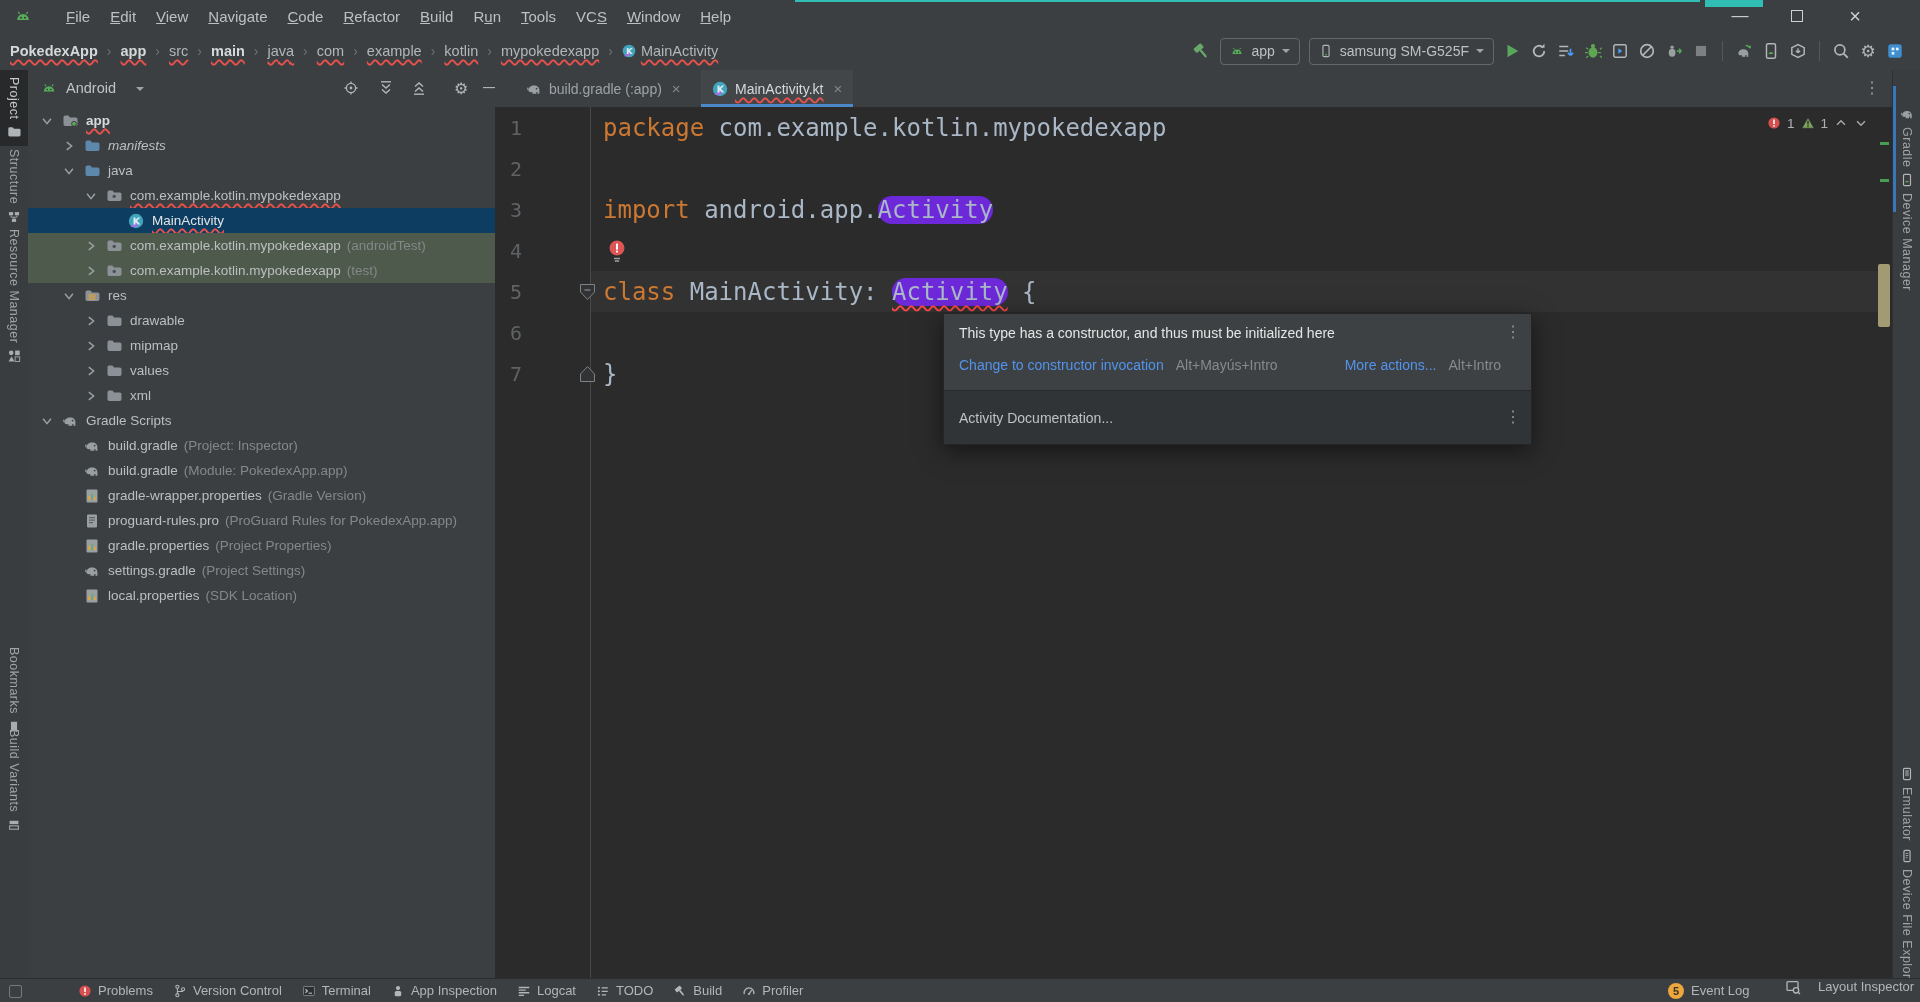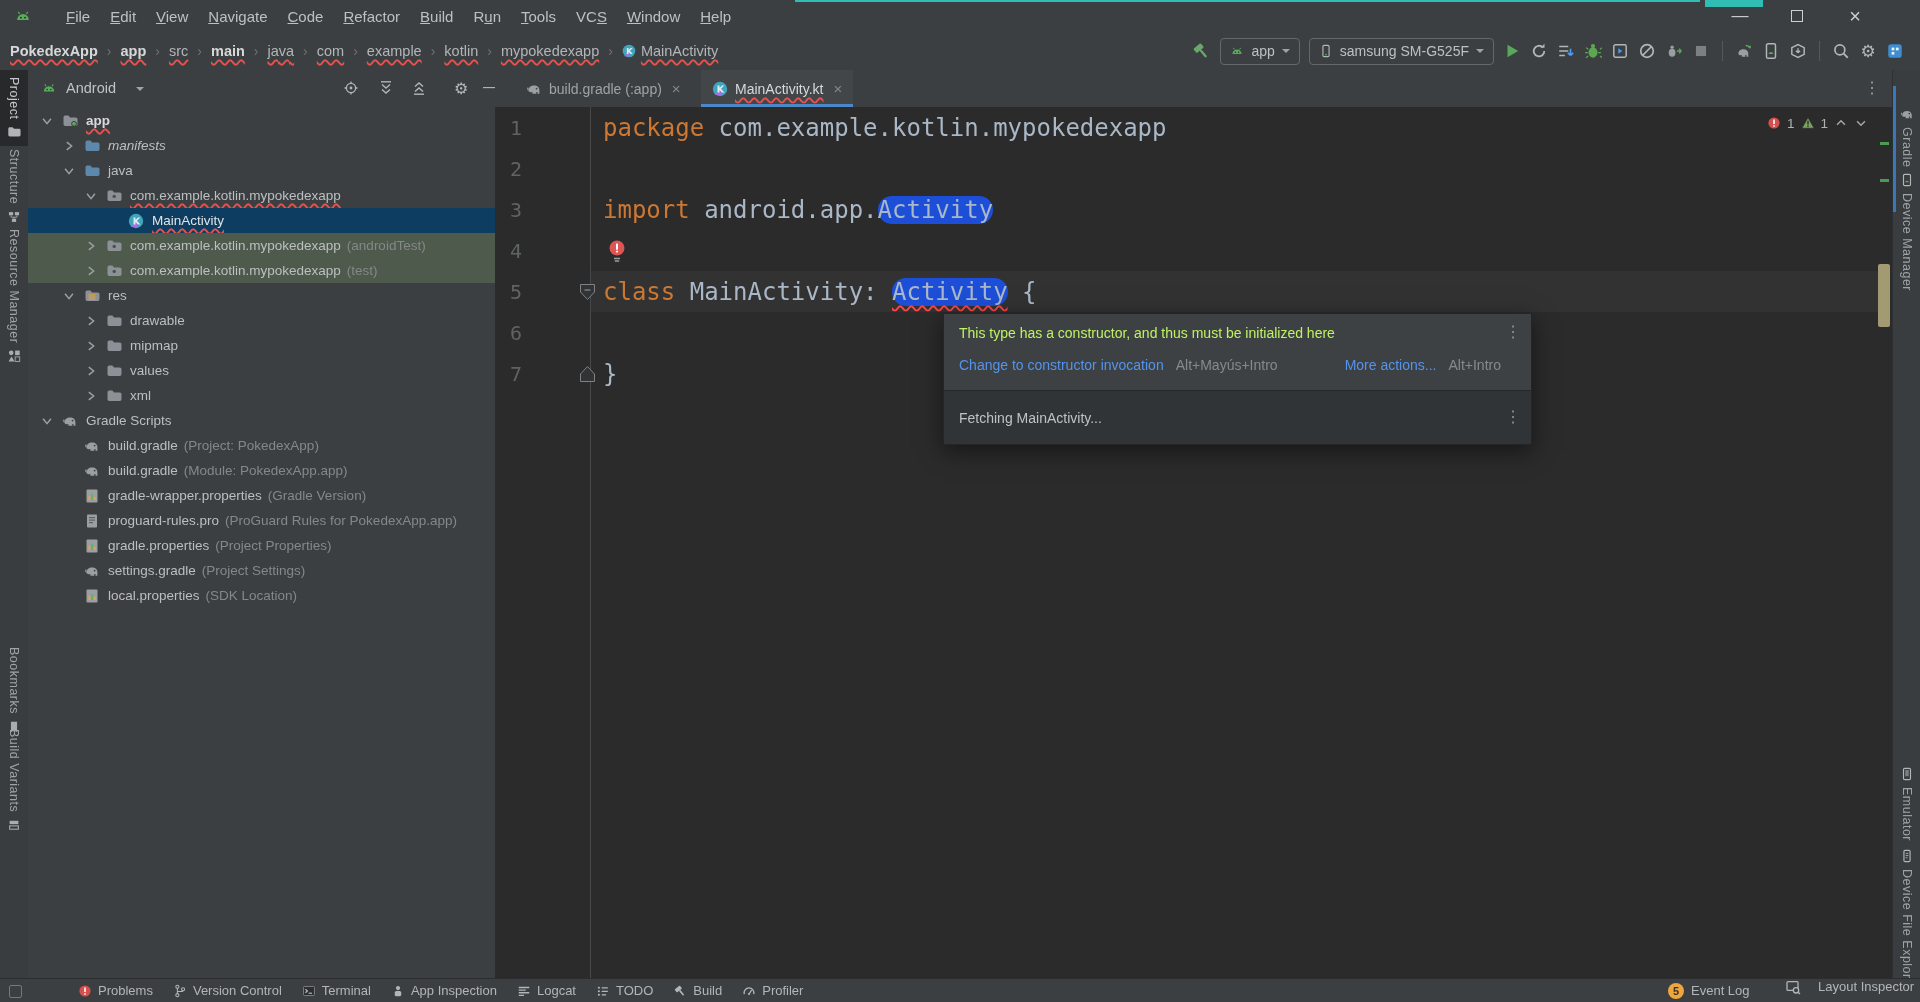--- a/index.html
+++ b/index.html
@@ -60,31 +60,31 @@
   .tab{position:absolute;top:0;height:37px;display:flex;align-items:center;gap:7px;padding:0 11px;font-size:14px;color:#9da3a6;}
   .tab.active{background:#424649;color:#d6d9db;box-shadow:inset 0 -3px 0 #4a88c7;}
   .tab .close{color:#85898b;font-size:15px;margin-left:3px;}
   #tab-more{position:absolute;right:12px;top:8px;color:#9da1a3;font-size:16px;}
   #esurface{position:absolute;left:0;top:37px;width:1397px;height:871px;background:#2b2b2b;overflow:hidden;}
   #gutterline{position:absolute;left:95px;top:0;bottom:0;width:1px;background:#46484a;}
   #curline{position:absolute;left:96px;top:164px;width:1287px;height:41px;background:#323232;}
   .lnum{position:absolute;left:0;width:27px;text-align:right;font-family:"DejaVu Sans Mono",monospace;font-size:20px;color:#606366;line-height:41px;height:41px;}
   .cline{position:absolute;left:108px;font-family:"DejaVu Sans Mono",monospace;font-size:24px;line-height:41px;height:41px;white-space:pre;}
   .kw{color:#cc7832;} .pl{color:#a9b7c6;}
-  .hl{background:#1d4ed8;border-radius:14px;}
+  .hl{background:#6d28d9;border-radius:14px;}
   .errsq{text-decoration:underline wavy #ff4545 2px;text-underline-offset:5px;text-decoration-skip-ink:none;}
   .foldmark{position:absolute;left:84px;width:17px;height:18px;}
   #bulb{position:absolute;left:112px;top:132px;width:20px;height:26px;}
   #inspw{position:absolute;left:1272px;top:4px;height:24px;display:flex;align-items:center;gap:6px;font-size:13.5px;color:#aeb2b4;}
   .mark{position:absolute;}
 
   
   #popup{position:absolute;left:943px;top:313px;width:587px;z-index:40;border:1px solid #232527;box-shadow:0 6px 22px rgba(0,0,0,.5);font-size:14px;}
   .p-top{position:relative;height:76px;background:#3d4143;}
-  .p-msg{position:absolute;left:15px;top:11px;color:#bef264;}
+  .p-msg{position:absolute;left:15px;top:11px;color:#e5e5e5;}
   .p-actions{position:absolute;left:15px;right:30px;top:43px;display:flex;align-items:center;gap:12px;white-space:nowrap;}
   .link{color:#5394ec;}
   .sc{color:#868a8c;}
   .p-actions .ml{margin-left:auto;}
   .p-bottom{position:relative;height:53px;background:#313437;border-top:1px solid #26282a;display:flex;align-items:center;padding-left:15px;color:#bfc2c4;}
   .kebab{position:absolute;right:10px;color:#8f9496;font-size:16px;line-height:16px;}
   .k1{top:10px;} .k2{top:18px;}
 
   
   #statusbar{position:absolute;left:0;top:978px;width:1920px;height:24px;background:#3c3f41;border-top:1px solid #2b2d2f;font-size:13px;color:#b2b6b8;}
@@ -541,21 +541,21 @@
       </div>
       <div class="tree-row" style="top: 363px;">
         <span class="ic" style="position: absolute; left: 56px;">
           <svg viewBox="0 0 16 16">
             <path d="M2.6 9.6C2.6 6.2 5 4.6 8 4.6c3.4 0 5.4 2 5.4 4.6v3.6h-1.9v-1.9h-1.2v1.9H6.4v-1.9c-1.8.8-3.8.3-3.8-1.3z" fill="#9aa0a2"></path>
             <circle cx="10.6" cy="7.6" r=".9" fill="#3c3f41"></circle>
             <path d="M2.6 9.2C1.6 8.7 1.5 7.3 2.3 6.6" stroke="#9aa0a2" stroke-width="1.2" fill="none"></path>
           </svg>
         </span>
         <span class="lbl" style="margin-left: 80px;">build.gradle</span>
-        <span class="suffix">(Project: PokedexApp)</span>
+        <span class="suffix">(Project: Inspector)</span>
       </div>
       <div class="tree-row" style="top: 388px;">
         <span class="ic" style="position: absolute; left: 56px;">
           <svg viewBox="0 0 16 16">
             <path d="M2.6 9.6C2.6 6.2 5 4.6 8 4.6c3.4 0 5.4 2 5.4 4.6v3.6h-1.9v-1.9h-1.2v1.9H6.4v-1.9c-1.8.8-3.8.3-3.8-1.3z" fill="#9aa0a2"></path>
             <circle cx="10.6" cy="7.6" r=".9" fill="#3c3f41"></circle>
             <path d="M2.6 9.2C1.6 8.7 1.5 7.3 2.3 6.6" stroke="#9aa0a2" stroke-width="1.2" fill="none"></path>
           </svg>
         </span>
         <span class="lbl" style="margin-left: 80px;">build.gradle</span>
@@ -869,16 +869,16 @@
     <div class="p-msg">This type has a constructor, and thus must be initialized here</div>
     <span class="kebab k1">⋮</span>
     <div class="p-actions">
       <span class="link">Change to constructor invocation</span>
       <span class="sc">Alt+Mayús+Intro</span>
       <span class="link ml">More actions...</span>
       <span class="sc">Alt+Intro</span>
     </div>
   </div>
   <div class="p-bottom">
-    <span>Fetching MainActivity...</span>
+    <span>Activity Documentation...</span>
     <span class="kebab k2">⋮</span>
   </div>
 </div>
 
 </body></html>

